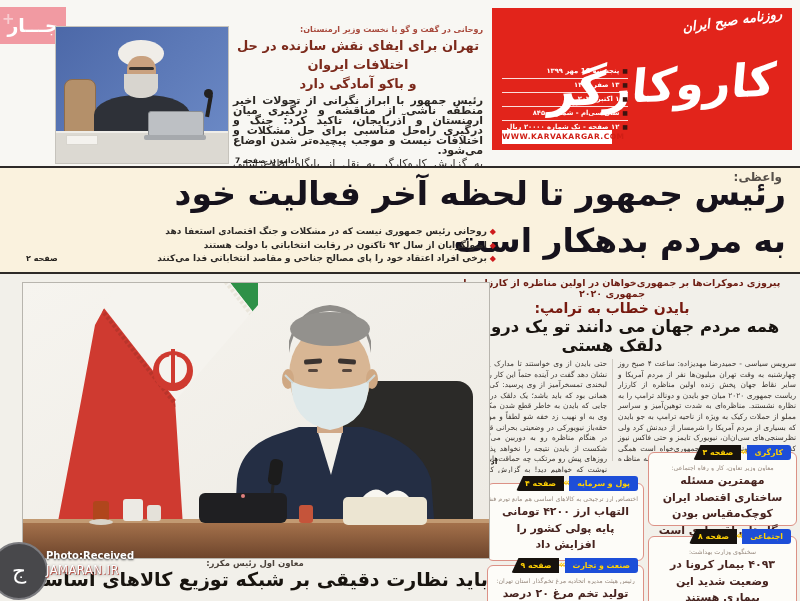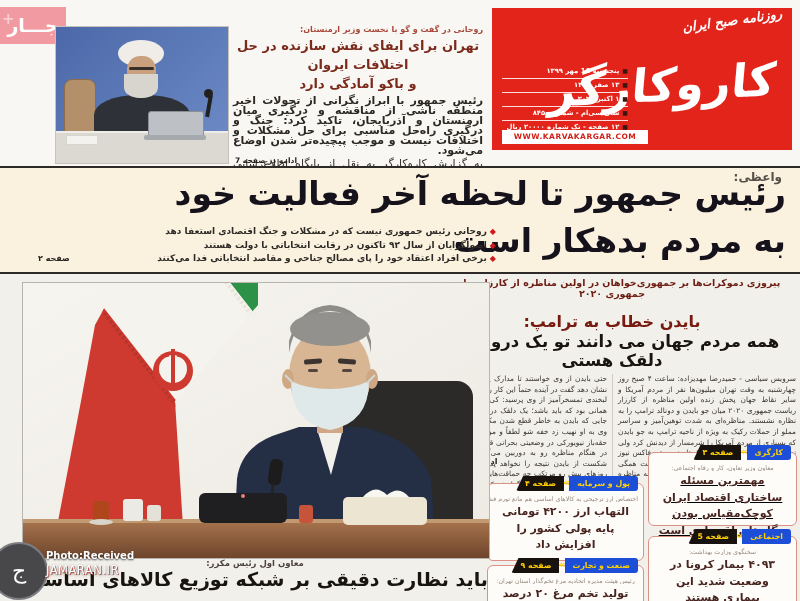--- a/index.html
+++ b/index.html
@@ -41,54 +41,54 @@
   .masthead{left:492px;top:8px;width:300px;height:142px;background:#e2241b;}
   .mh-tagline{right:10px;top:5px;color:#fff;font-size:13px;font-weight:bold;font-style:italic;
               transform:rotate(-8deg);direction:rtl;}
   .mh-title{right:12px;top:28px;width:235px;height:98px;color:#fff;font-size:46px;font-weight:bold;
             text-align:center;line-height:98px;transform:skewX(-8deg) rotate(-3deg);direction:rtl;}
   .mh-dates{left:10px;top:57px;width:126px;direction:rtl;}
   .mh-date{height:13px;line-height:12px;color:#fff;font-size:6.8px;font-weight:bold;
            border-bottom:1px solid rgba(255,255,255,.85);white-space:nowrap;overflow:hidden;}
   .mh-date:last-child{border-bottom:none;}
   .mh-sq{display:inline-block;color:#3d1410;font-size:6px;margin-left:3px;}
-  .mh-web{left:10px;top:122px;width:146px;height:14px;background:#fff;color:#d01f16;
-          font-size:7.5px;font-weight:bold;text-align:center;line-height:14px;letter-spacing:.5px;}
+  .mh-web{left:10px;top:122px;width:110px;height:14px;background:#fff;color:#d01f16;
+          font-size:7.5px;font-weight:bold;text-align:left;line-height:14px;letter-spacing:.5px;}
   
   #lead-block{left:0;top:168px;width:800px;height:104px;background:#faf2de;}
   .lead-kicker{right:18px;top:2px;font-size:12px;font-weight:bold;color:#56504a;direction:rtl;}
   .lead-headline{right:14px;top:2px;width:770px;text-align:right;direction:rtl;color:#16121c;
                  font-size:33px;font-weight:800;line-height:47px;white-space:pre-line;letter-spacing:-.5px;}
   .lead-bullets{left:172px;top:57px;width:324px;direction:rtl;text-align:right;}
   .lead-bullet{font-size:9px;font-weight:bold;color:#2c2926;line-height:13.5px;white-space:nowrap;}
   .diamond{color:#ce1b1e;font-size:8px;margin-left:3px;}
-  .lead-pageref{left:26px;top:86px;font-size:8px;font-weight:bold;color:#26231f;direction:rtl;margin-left:12px;}
+  .lead-pageref{left:26px;top:86px;font-size:8px;font-weight:bold;color:#26231f;direction:rtl;}
   
   .debate{left:428px;top:277px;width:368px;direction:rtl;}
   .db-kicker{text-align:center;font-size:9.5px;font-weight:bold;color:#6d1d13;}
-  .db-subkicker{text-align:center;font-size:16px;font-weight:bold;color:#771a10;margin-top:13px;}
+  .db-subkicker{text-align:center;font-size:14px;font-weight:bold;color:#771a10;margin-top:1px;}
   .db-headline{text-align:center;font-size:16.5px;font-weight:bold;color:#191410;margin-top:1px;}
   .db-cols{display:flex;margin-top:4px;}
   .db-col{width:178px;font-size:7.4px;line-height:10.6px;text-align:justify;color:#3a342f;overflow:hidden;}
   .db-col.right{height:102px;border-left:1px solid #cfcac2;padding-left:5px;margin-left:5px;}
   .db-col.left{height:114px;}
   .db-cont{position:absolute;left:4px;top:180px;font-size:8px;font-weight:bold;color:#221f1b;}
   
   .nbox{background:#fdfcf8;border:1px solid #dc9186;border-radius:6px;}
   .nbox .tab{position:absolute;top:-8px;right:5px;height:15px;display:flex;align-items:stretch;direction:ltr;}
   .tab-black{background:#17120e;color:#ffd104;font-size:7.8px;font-weight:bold;line-height:15px;
              padding:0 8px 0 9px;clip-path:polygon(7px 0,100% 0,100% 100%,0 100%);border-radius:3px 0 0 3px;}
   .tab-chev{color:#ffd104;font-weight:bold;font-size:11px;line-height:14px;margin:0 -1px;z-index:2;}
   .tab-red{background:#1d4ed8;color:#ffd104;font-size:7.8px;font-weight:bold;line-height:15px;
            padding:0 8px;border-radius:0 3px 3px 0;direction:rtl;}
   .nbox-kicker{margin-top:11px;text-align:center;font-size:6.3px;color:#97897e;direction:rtl;
                white-space:nowrap;overflow:hidden;padding:0 5px;}
   .nbox-headline{margin-top:2px;text-align:center;font-size:11px;font-weight:bold;color:#472420;
                  line-height:1.5;direction:rtl;padding:0 8px;}
-  #box-kargari{left:648px;top:452px;width:147px;height:72px;text-decoration:underline;}
+  #box-kargari{left:648px;top:452px;width:147px;height:72px;}
   #box-ejtemai{left:648px;top:536px;width:147px;height:70px;}
   #box-pool{left:487px;top:483px;width:155px;height:76px;}
   #box-sanat{left:487px;top:565px;width:155px;height:60px;}
   
   .ph-main{left:22px;top:282px;width:466px;height:275px;background:#f4f1ec;
            border:1px solid #b8b5ae;box-shadow:inset 0 0 0 2px #fcfbf8;}
   
   .cap-kicker{left:22px;top:558px;width:466px;text-align:center;font-size:8.5px;font-weight:bold;
               color:#4c433c;direction:rtl;}
   .cap-headline{left:22px;top:568px;width:466px;text-align:center;font-size:19px;font-weight:800;
@@ -179,21 +179,21 @@
     <span class="tab-black">صفحه ۳</span>
     <span class="tab-chev">«</span>
     <span class="tab-red">کارگری</span>
   </div>
   <div class="nbox-kicker">معاون وزیر تعاون، کار و رفاه اجتماعی:</div>
   <div class="nbox-headline">مهمترین مسئله ساختاری اقتصاد ایران کوچک‌مقیاس بودن بنگاه‌های اقتصادی است</div>
 </div>
 
 <div class="abs nbox" id="box-ejtemai">
   <div class="tab">
-    <span class="tab-black">صفحه 5</span>
+    <span class="tab-black">صفحه ۸</span>
     <span class="tab-chev">«</span>
     <span class="tab-red">اجتماعی</span>
   </div>
   <div class="nbox-kicker">سخنگوی وزارت بهداشت:</div>
   <div class="nbox-headline">۴۰۹۳ بیمار کرونا در وضعیت شدید این بیماری هستند</div>
 </div>
 
 <div class="abs nbox" id="box-pool">
   <div class="tab">
     <span class="tab-black">صفحه ۴</span>

